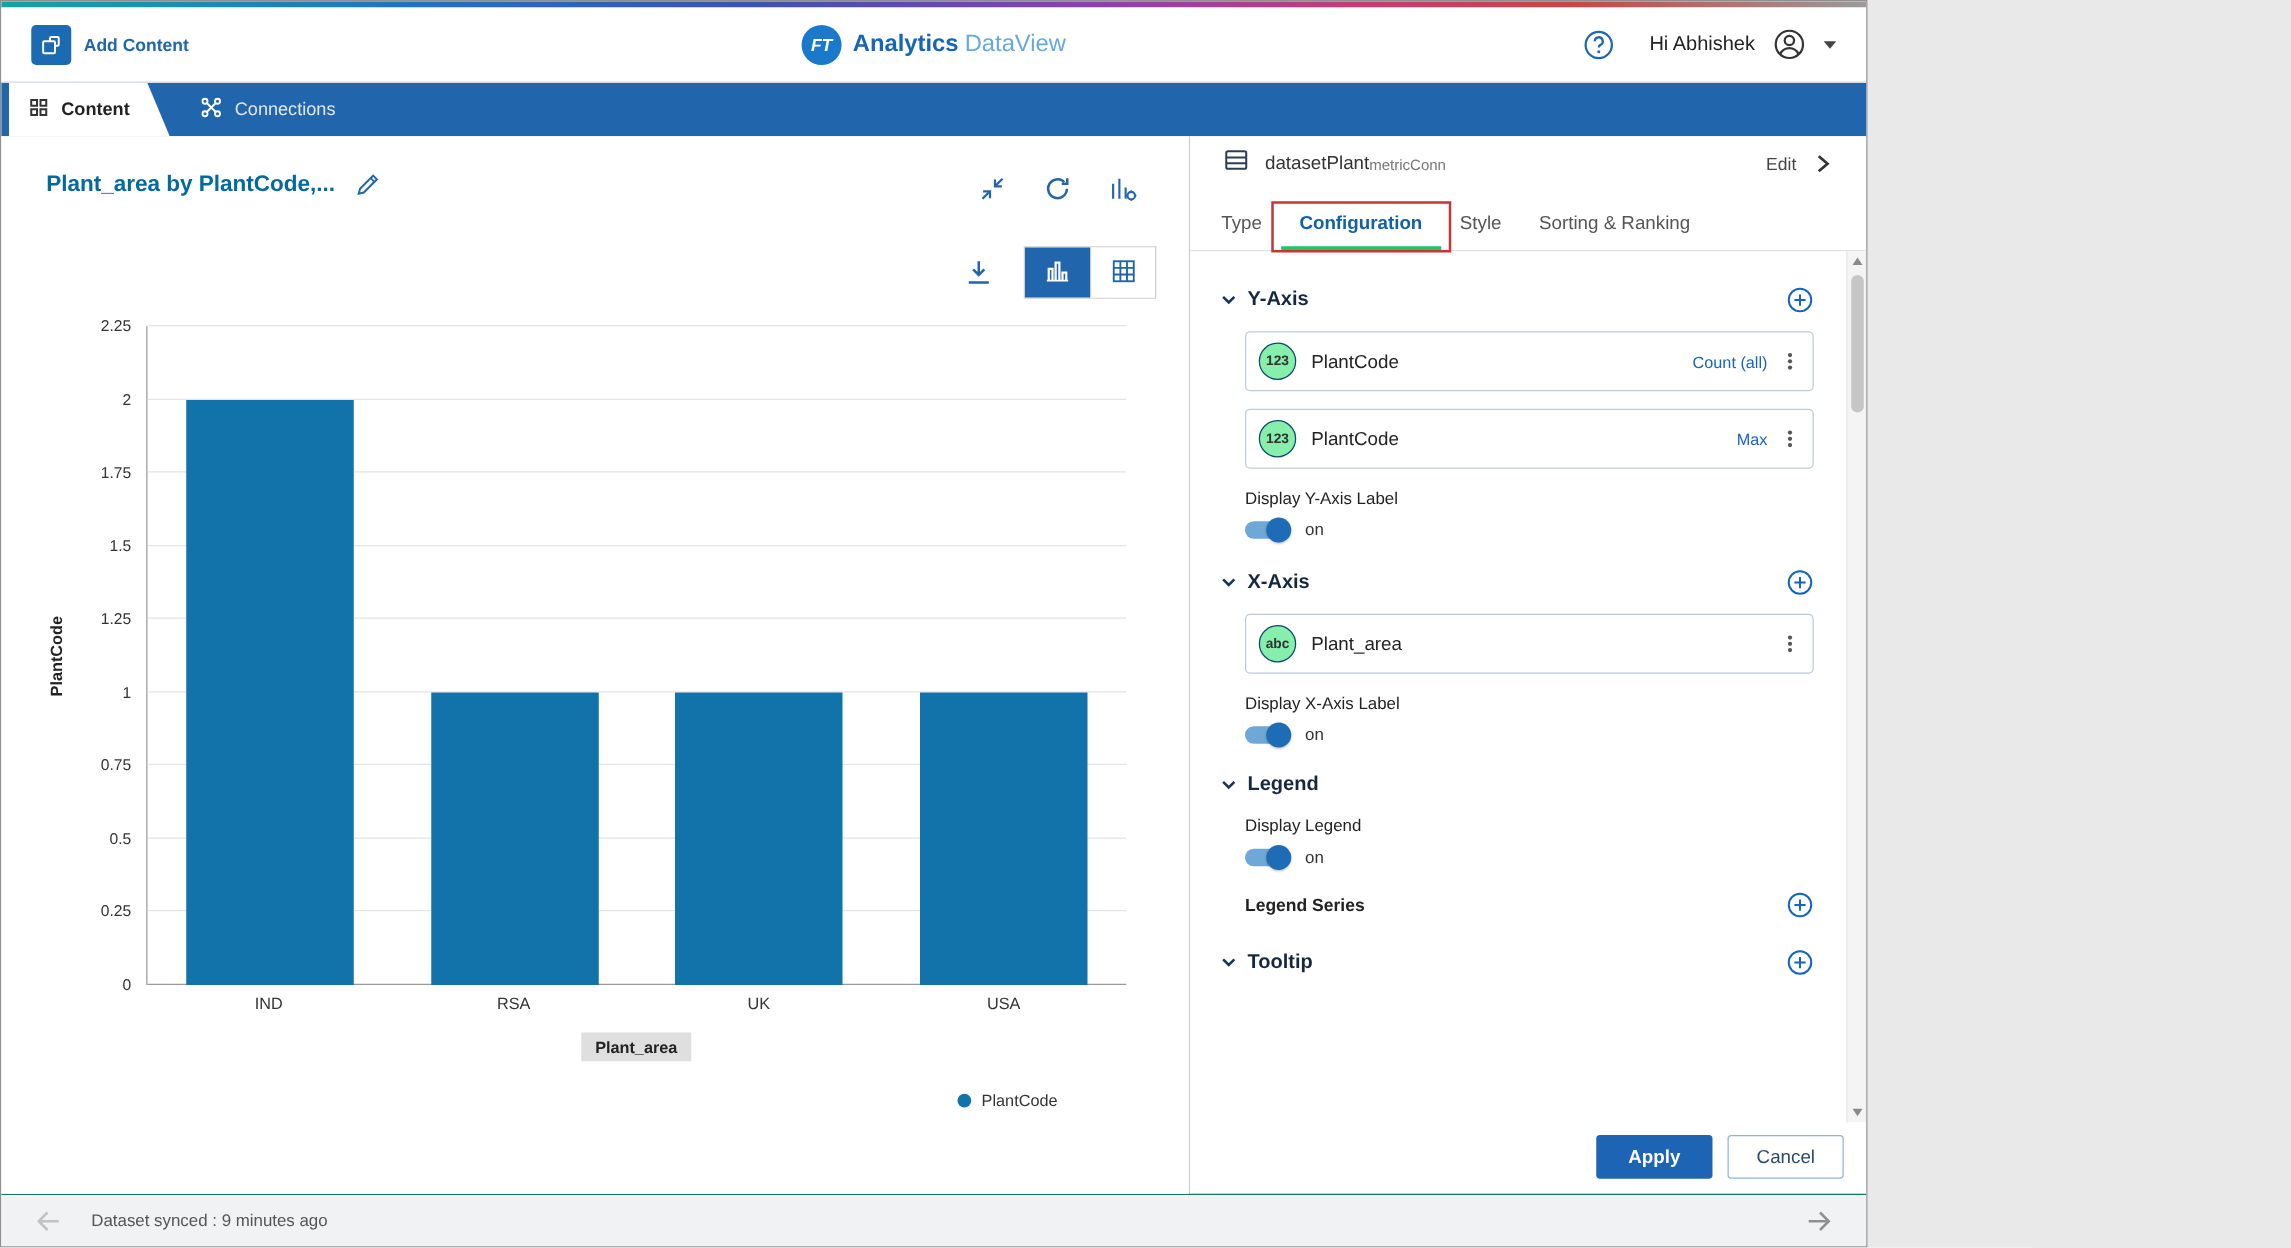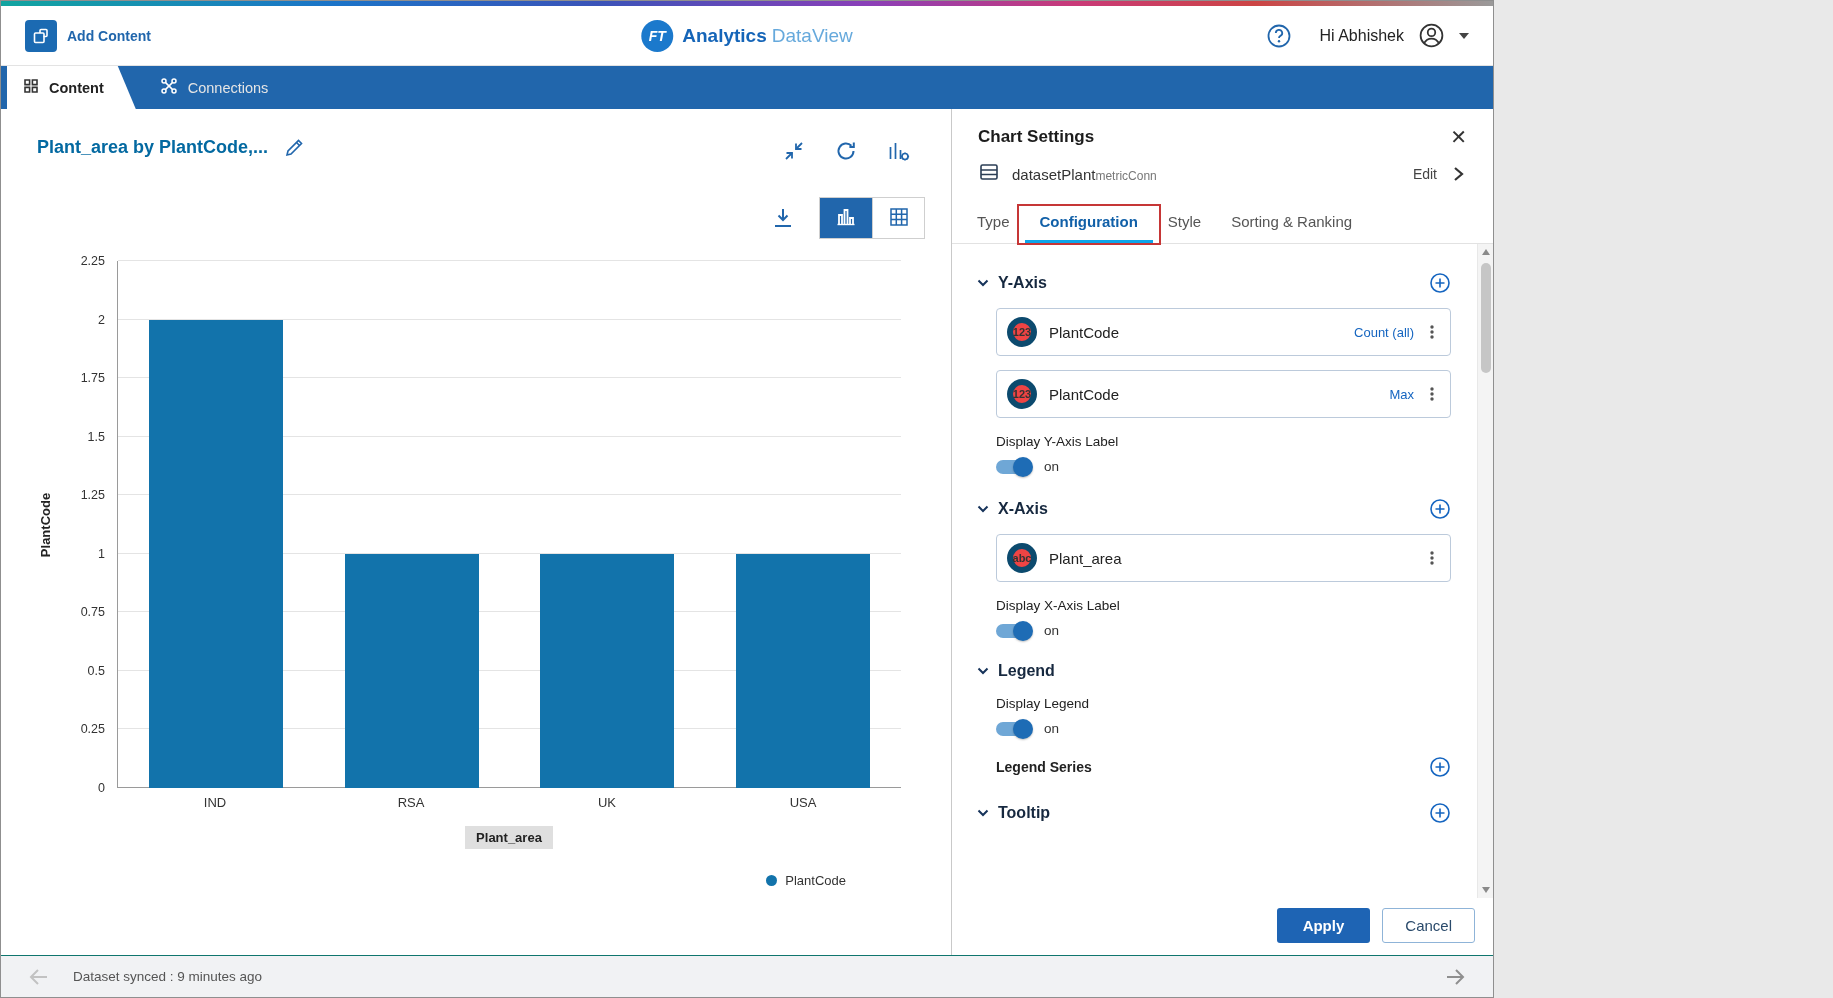--- a/index.html
+++ b/index.html
@@ -65,31 +65,31 @@
   .settings-header { padding:18px 26px 6px; display:flex; align-items:center; }
   .settings-header h3 { font-size:17px; font-weight:700; color:#1c1c1c; }
   .close-btn { margin-left:auto; background:none; border:none; font-size:20px; color:#333; cursor:pointer; line-height:1; font-family:inherit; }
   .dataset-row { padding:8px 26px 14px; display:flex; align-items:center; gap:12px; }
   .ds-names { display:flex; flex-direction:row; }
   .ds-name { font-size:15px; color:#333; }
   .ds-conn { font-size:12px; color:#777; margin-top:3px; }
   .ds-edit { margin-left:auto; font-size:14px; color:#444; cursor:pointer; }
   .tabs { display:flex; border-bottom:1px solid #e2e2e2; padding:0 10px; }
   .s-tab { padding:12px 15px 13px; font-size:15px; color:#555; cursor:pointer; position:relative; white-space:nowrap; }
-  .s-tab.active { color:#1160a8; font-weight:700; border-bottom:3px solid #0ea5e9; padding-bottom:0; }
+  .s-tab.active { color:#1160a8; font-weight:700; border-bottom:3px solid #22c55e; padding-bottom:0; }
   .annotation { position:absolute; left:-8px; right:-8px; top:3px; bottom:-5px; border:2px solid #c63636; pointer-events:none; }
 
   .panel-body { flex:1; position:relative; overflow:hidden; padding:4px 42px 0 24px; min-height:0; }
   .section-header { display:flex; align-items:center; gap:8px; margin-top:24px; }
   .sec-title { font-size:16px; font-weight:700; color:#16283f; }
   .plus-btn { margin-left:auto; background:none; border:none; cursor:pointer; padding:0; display:flex; }
   .chev-btn { background:none; border:none; cursor:pointer; padding:0; display:flex; }
   .section-content { padding-left:20px; }
   .field-row { display:flex; align-items:center; height:48px; border:1px solid #bccadb; border-radius:4px; padding:0 10px; margin-top:14px; background:#fff; cursor:pointer; }
-  .badge { width:30px; height:30px; border-radius:50%; background:#ef4444; border:6px solid #0c4a6e; display:flex; align-items:center; justify-content:center; font-size:11px; font-weight:700; color:#333; flex:0 0 auto; }
+  .badge { width:30px; height:30px; border-radius:50%; background:#86efac; border:1px solid #0c4a6e; display:flex; align-items:center; justify-content:center; font-size:11px; font-weight:700; color:#333; flex:0 0 auto; }
   .field-name { margin-left:12px; font-size:15px; color:#222; flex:1; }
   .agg { font-size:13px; color:#1565c0; cursor:pointer; }
   .kebab { margin-left:10px; display:flex; cursor:pointer; background:none; border:none; padding:0; }
   .toggle-label { margin-top:16px; font-size:13.5px; color:#222; }
   .toggle-row { display:flex; align-items:center; gap:12px; margin-top:10px; }
   .toggle { width:36px; height:14px; border-radius:7px; background:#6fa7d6; position:relative; cursor:pointer; display:inline-block; }
   .toggle::after { content:""; position:absolute; right:-1px; top:-3px; width:20px; height:20px; border-radius:50%; background:#1e6cb5; box-shadow:0 1px 2px rgba(0,0,0,.25); }
   .toggle-state { font-size:13.5px; color:#333; }
   .series-row { display:flex; align-items:center; margin-top:20px; }
   .series-label { font-size:14px; font-weight:600; color:#222; }
@@ -292,24 +292,20 @@
           <span class="xlabel-box">Plant_area</span>
         </div>
         <div class="legend">
           <span class="legend-dot" style="background: rgb(18, 115, 171);"></span>
           <span class="legend-text">PlantCode</span>
         </div>
       </div>
     </section>
 
     <aside class="settings">
-      <div class="settings-header">
-        <h3>Chart Settings</h3>
-        <button class="close-btn">✕</button>
-      </div>
 
       <div class="dataset-row">
         <span>
           <svg width="22" height="22" viewBox="0 0 22 22" fill="none" stroke="#2b3e55" stroke-width="1.6">
               <rect x="3" y="4" width="16" height="14" rx="1.5"></rect>
               <path d="M3 9h16M3 13.5h16"></path>
             </svg>
         </span>
         <div class="ds-names">
           <div class="ds-name">datasetPlant</div>

